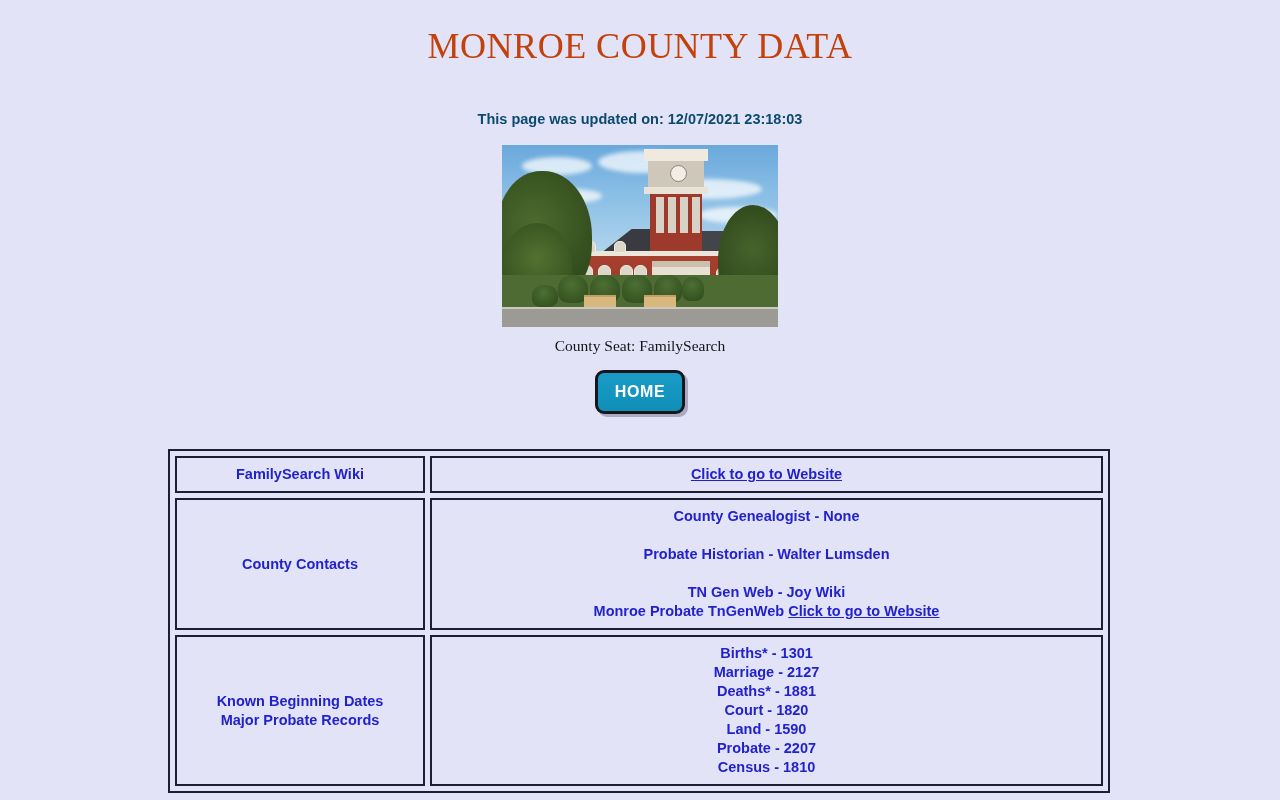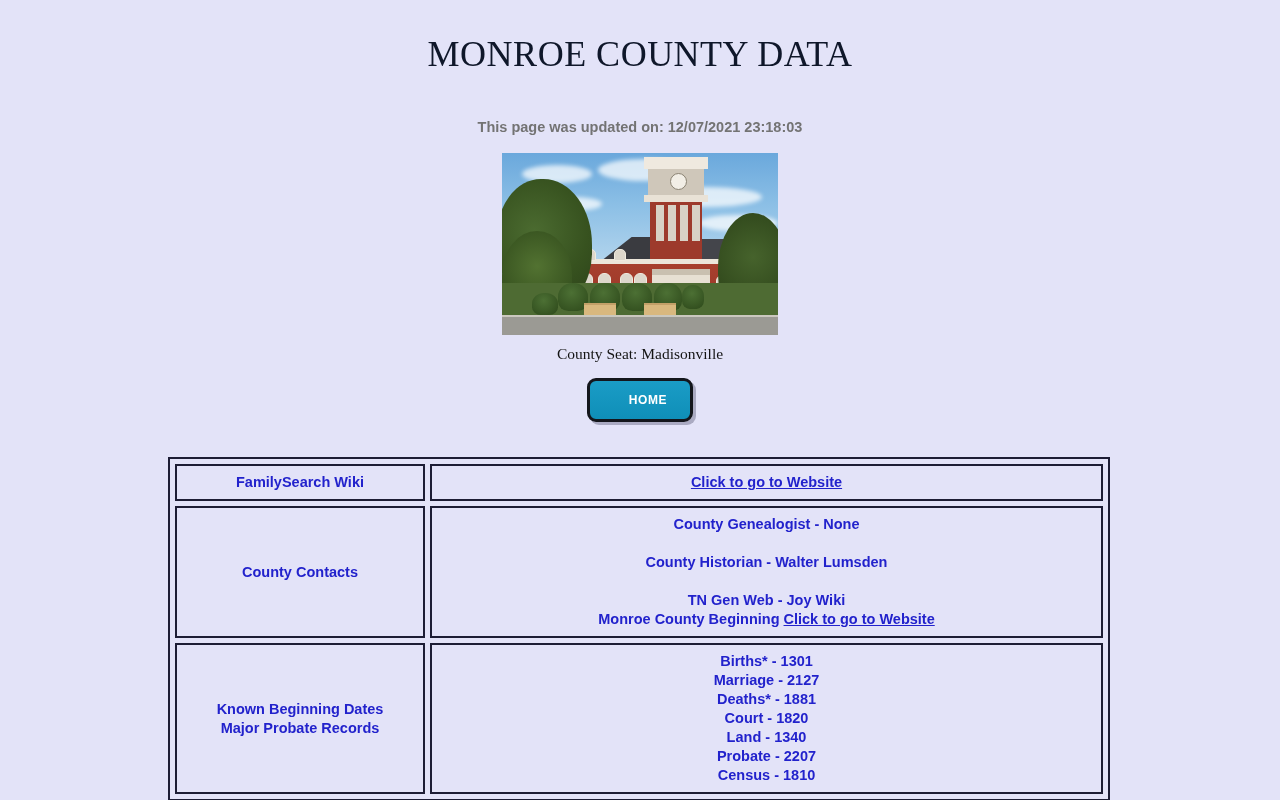--- a/index.html
+++ b/index.html
@@ -17,34 +17,34 @@
     height: 800px;
     position: relative;
     background: #e3e3f8;
   }
 
   
   .page-title {
     text-align: center;
     font-family: "Liberation Serif", serif;
     font-size: 36px;
-    color: #0f172a;
+    color: #c2410c;
     font-weight: normal;
     letter-spacing: 0.5px;
-    margin: 16px;
+    margin: 8px;
     padding-top: 20px;
     line-height: 36px;
   }
 
   .updated-line {
     text-align: center;
     font-family: "Liberation Sans", sans-serif;
     font-size: 14.5px;
     font-weight: bold;
-    color: #737373;
+    color: #0c4a6e;
     margin-top: 47px;
     line-height: 16px;
   }
 
   
   .photo-wrap {
     width: 276px;
     height: 182px;
     margin: 18px auto 0 auto;
     position: relative;
@@ -197,28 +197,27 @@
   .home-button {
     display: inline-block;
     width: 84px;
     height: 38px;
     line-height: 38px;
     background: linear-gradient(180deg,#1a9cc6 0%, #0f8fb8 100%);
     color: #ffffff;
     border: 3px solid #14161c;
     border-radius: 9px;
     font-family: "Liberation Sans", sans-serif;
-    font-size: 12px;
+    font-size: 16px;
     font-weight: bold;
     letter-spacing: 0.6px;
     box-shadow: 3px 3px 0 rgba(40,40,70,0.30);
     cursor: pointer;
     text-align: center;
     box-sizing: content-box;
-    padding-left: 16px;
   }
 
   
   .table-outer {
     position: absolute;
     left: 168px;
     top: 441px;
     width: 942px;
     border: 2px solid #1d1d35;
     box-sizing: border-box;
@@ -316,60 +315,60 @@
     <div class="bush" style="left:120px;bottom:24px;width:30px;height:28px;"></div>
     <div class="bush" style="left:152px;bottom:24px;width:28px;height:28px;"></div>
     <div class="bush" style="left:180px;bottom:26px;width:22px;height:24px;"></div>
     <div class="bush" style="left:30px;bottom:20px;width:26px;height:22px;"></div>
     <div class="bench" style="left:82px;bottom:18px;width:32px;height:12px;"></div>
     <div class="bench" style="left:142px;bottom:18px;width:32px;height:12px;"></div>
     <div class="ph ph-curb"></div>
     <div class="ph ph-street"></div>
   </div>
 
-  <div class="caption">County Seat: Madisonville</div>
+  <div class="caption">County Seat: FamilySearch</div>
 
   <div class="home-wrap">
     <div class="home-button">HOME</div>
   </div>
 
   <div class="table-outer">
     <table class="data">
       <tbody>
         <tr>
           <td class="label-cell">FamilySearch Wiki</td>
           <td class="value-cell">
             <span class="cell-link">Click to go to Website</span>
           </td>
         </tr>
         <tr class="row-tall">
           <td class="label-cell">County Contacts</td>
           <td class="value-cell">
             <div class="contact-line">County Genealogist - None</div>
             <div class="contact-gap"></div>
-            <div class="contact-line">County Historian - Walter Lumsden</div>
+            <div class="contact-line">Probate Historian - Walter Lumsden</div>
             <div class="contact-gap"></div>
             <div class="contact-line">TN Gen Web - Joy Wiki</div>
             <div class="contact-line">
-              <span>Monroe County Beginning</span>
+              <span>Monroe Probate TnGenWeb</span>
               <span class="cell-link">Click to go to Website</span>
             </div>
           </td>
         </tr>
         <tr class="row-tall">
           <td class="label-cell">
             <div>Known Beginning Dates</div>
             <div>Major Probate Records</div>
           </td>
           <td class="value-cell">
             <div class="date-line">Births* - 1301</div>
             <div class="date-line">Marriage - 2127</div>
             <div class="date-line">Deaths* - 1881</div>
             <div class="date-line">Court - 1820</div>
-            <div class="date-line">Land - 1340</div>
+            <div class="date-line">Land - 1590</div>
             <div class="date-line">Probate - 2207</div>
             <div class="date-line">Census - 1810</div>
           </td>
         </tr>
       </tbody>
     </table>
   </div>
 
 </div>
 

